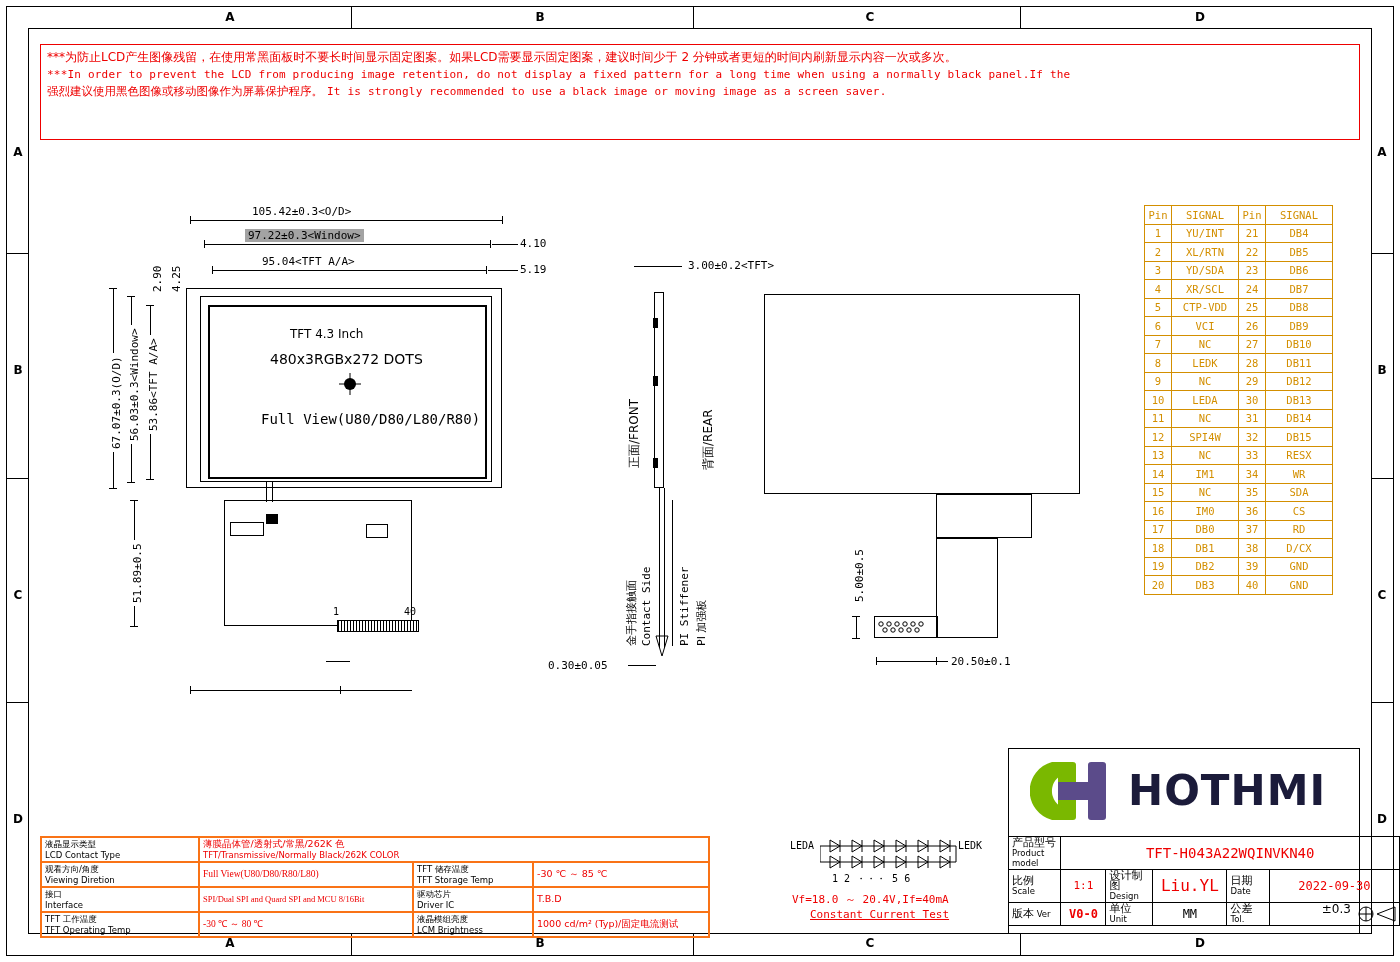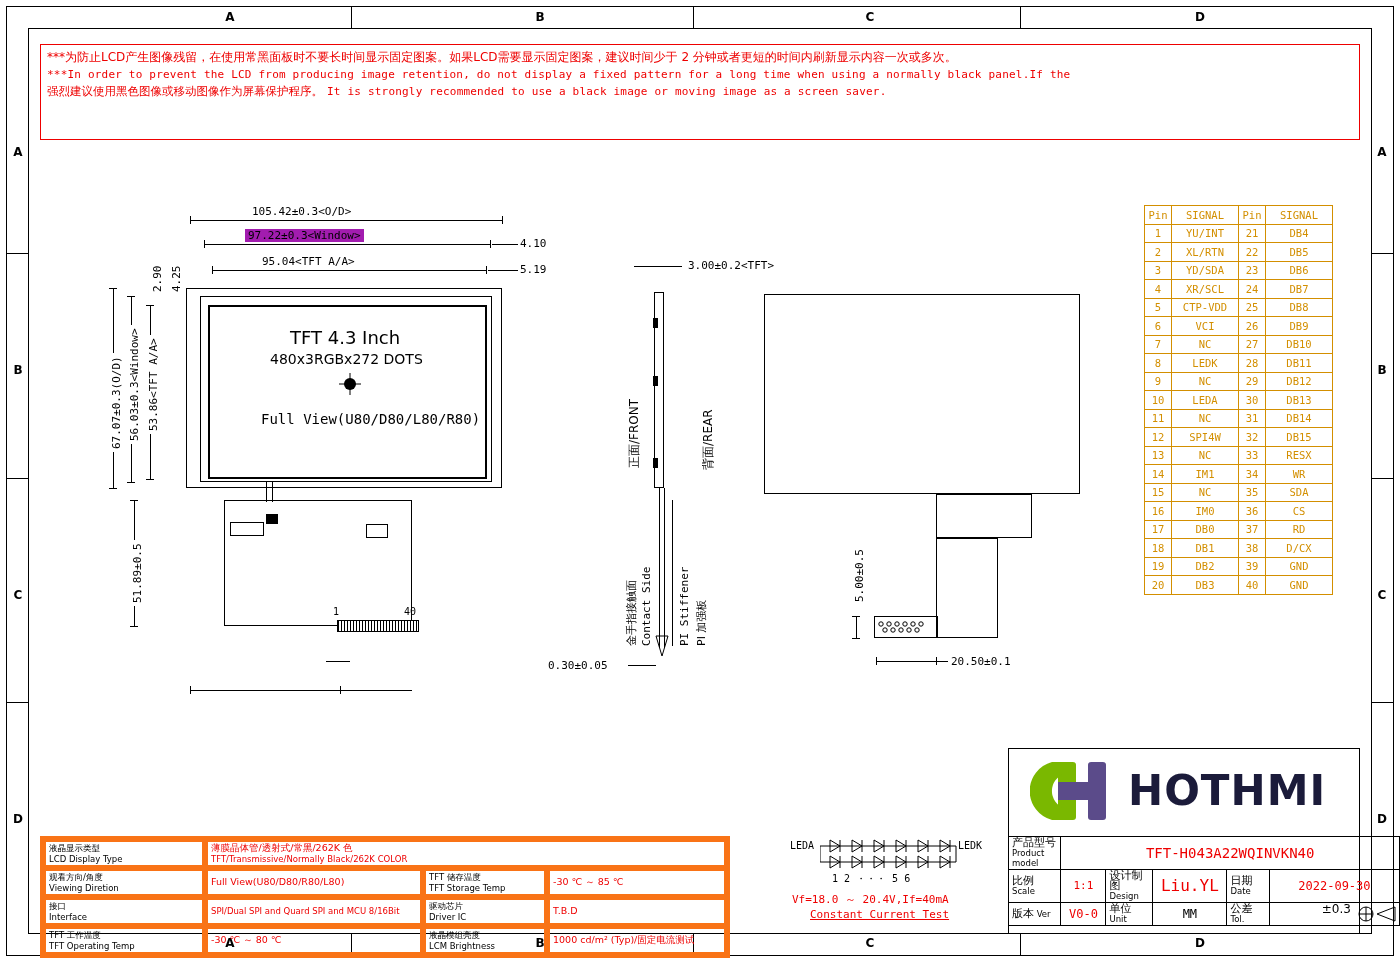--- a/index.html
+++ b/index.html
@@ -29,23 +29,23 @@
 
   
   .pintable{position:absolute;left:1144px;top:205px;border-collapse:collapse;padding-left:20px;}
   .pintable td,.pintable th{border:1px solid #d38f00;color:#d38f00;font-size:10.5px;font-family:"DejaVu Sans Mono","Liberation Mono",monospace;text-align:center;height:17.5px;padding:0;}
   .pintable .num{width:26px;}
   .pintable .sig{width:66px;}
   .pintable th{font-weight:normal;}
 
   
   .spec{position:absolute;left:40px;top:836px;border-collapse:collapse;}
-  .spec td{border:6px solid #f97316;font-size:8.5px;line-height:10.5px;padding:1px 3px;vertical-align:middle;}
+  .spec td{border:2px solid #f97316;font-size:8.5px;line-height:10.5px;padding:1px 3px;vertical-align:middle;}
   .spec .k{width:150px;}
-  .spec .v{width:206px;color:#e00;font-size:9.5px;}
+  .spec .v{width:206px;color:#e00;font-size:9.5px;font-family:Liberation Serif, serif;}
   .spec .k2{width:112px;}
   .spec .v2{width:168px;color:#e00;font-size:9.5px;}
   .spec .cnlab{display:block;}
   .spec .enlab{display:block;}
 
   
   .title{position:absolute;left:1008px;top:748px;width:352px;height:186px;border:1px solid #000;box-sizing:border-box;}
   .tb{position:absolute;border-collapse:collapse;left:1008px;top:836px;}
   .tb td{border:1px solid #000;font-size:8.5px;padding:1px 3px;line-height:10px;vertical-align:middle;}
   .tb .lab{width:50px;}
@@ -107,39 +107,39 @@
       <span class="mono">It is strongly recommended to use a black image or moving image as a screen saver.</span>
     </div>
   </div>
 
   <div class="box" style="left:186px;top:288px;width:316px;height:200px;"></div>
 
   <div class="box" style="left:200px;top:296px;width:292px;height:186px;"></div>
 
   <div class="box" style="left:208px;top:305px;width:279px;height:174px;border-width:2px;"></div>
 
-  <div class="cn" style="left:290px;top:327px;font-size:18px;">TFT 4.3 Inch</div>
+  <div class="cn" style="left:290px;top:327px;font-size:12px;">TFT 4.3 Inch</div>
   <div class="cn" style="left:270px;top:351px;font-size:14px;">480x3RGBx272 DOTS</div>
   <div class="cn" style="left:261px;top:411px;font-size:14px;font-family:'DejaVu Sans Mono',monospace;">Full View(U80/D80/L80/R80)</div>
 
   <svg style="position:absolute;left:339px;top:373px;" width="22" height="22">
     <circle cx="11" cy="11" r="6" fill="#000"></circle>
     <line x1="0" y1="11" x2="22" y2="11" stroke="#000"></line>
     <line x1="11" y1="0" x2="11" y2="22" stroke="#000"></line>
   </svg>
 
   <div class="ln lnh" style="left:190px;top:220px;width:312px;"></div>
   <div class="ln lnv" style="left:190px;top:216px;height:8px;"></div>
   <div class="ln lnv" style="left:502px;top:216px;height:8px;"></div>
   <div class="dim" style="left:249px;top:205px;background:#fff;padding:0 3px;">105.42±0.3&lt;O/D&gt;</div>
 
   <div class="ln lnh" style="left:204px;top:244px;width:286px;"></div>
   <div class="ln lnv" style="left:204px;top:240px;height:8px;"></div>
   <div class="ln lnv" style="left:490px;top:240px;height:8px;"></div>
-  <div class="dim" style="left:245px;top:229px;background:#a21caf;padding:0 3px;">97.22±0.3&lt;Window&gt;</div>
+  <div class="dim" style="left:245px;top:229px;background:#a3a3a3;padding:0 3px;">97.22±0.3&lt;Window&gt;</div>
 
   <div class="ln lnh" style="left:212px;top:270px;width:274px;"></div>
   <div class="ln lnv" style="left:212px;top:266px;height:8px;"></div>
   <div class="ln lnv" style="left:486px;top:266px;height:8px;"></div>
   <div class="dim" style="left:259px;top:255px;background:#fff;padding:0 3px;">95.04&lt;TFT A/A&gt;</div>
 
   <div class="ln lnh" style="left:492px;top:244px;width:26px;"></div>
   <div class="dim" style="left:520px;top:237px;">4.10</div>
   <div class="ln lnh" style="left:488px;top:270px;width:30px;"></div>
   <div class="dim" style="left:520px;top:263px;">5.19</div>
@@ -369,21 +369,21 @@
           <td class="sig">GND</td>
         </tr>
       </tbody>
   </table>
 
   <table class="spec">
     <tbody>
         <tr>
       <td class="k">
         <span class="cnlab">液晶显示类型</span>
-        <span class="enlab">LCD Display Type</span>
+        <span class="enlab">LCD Contact Type</span>
       </td>
       <td colspan="3" style="color:#e00;">
         <span class="cnlab" style="font-size:9.5px;">薄膜晶体管/透射式/常黑/262K 色</span>
         <span class="enlab" style="font-size:8.5px;">TFT/Transmissive/Normally Black/262K COLOR</span>
       </td>
     </tr>
     <tr>
       <td class="k">
         <span class="cnlab">观看方向/角度</span>
         <span class="enlab">Viewing Diretion</span>
@@ -496,21 +496,21 @@
         <span class="cnlab" style="font-size:11px;">日期</span>
         <span class="enlab">Date</span>
       </td>
       <td class="val" style="width:96px;font-size:12px;">2022-09-30</td>
     </tr>
     <tr>
       <td class="lab">
         <span class="cnlab" style="font-size:11px;">版本</span>
         <span class="enlab">Ver</span>
       </td>
-      <td class="val" style="font-size:12px;">V0-0</td>
+      <td class="val" style="font-size:12px;font-weight:bold;">V0-0</td>
       <td class="lab">
         <span class="cnlab" style="font-size:11px;">单位</span>
         <span class="enlab">Unit</span>
       </td>
       <td class="val" style="color:#000;font-size:12px;">MM</td>
       <td class="lab">
         <span class="cnlab" style="font-size:11px;">公差</span>
         <span class="enlab">Tol.</span>
       </td>
       <td style="padding:0;">

